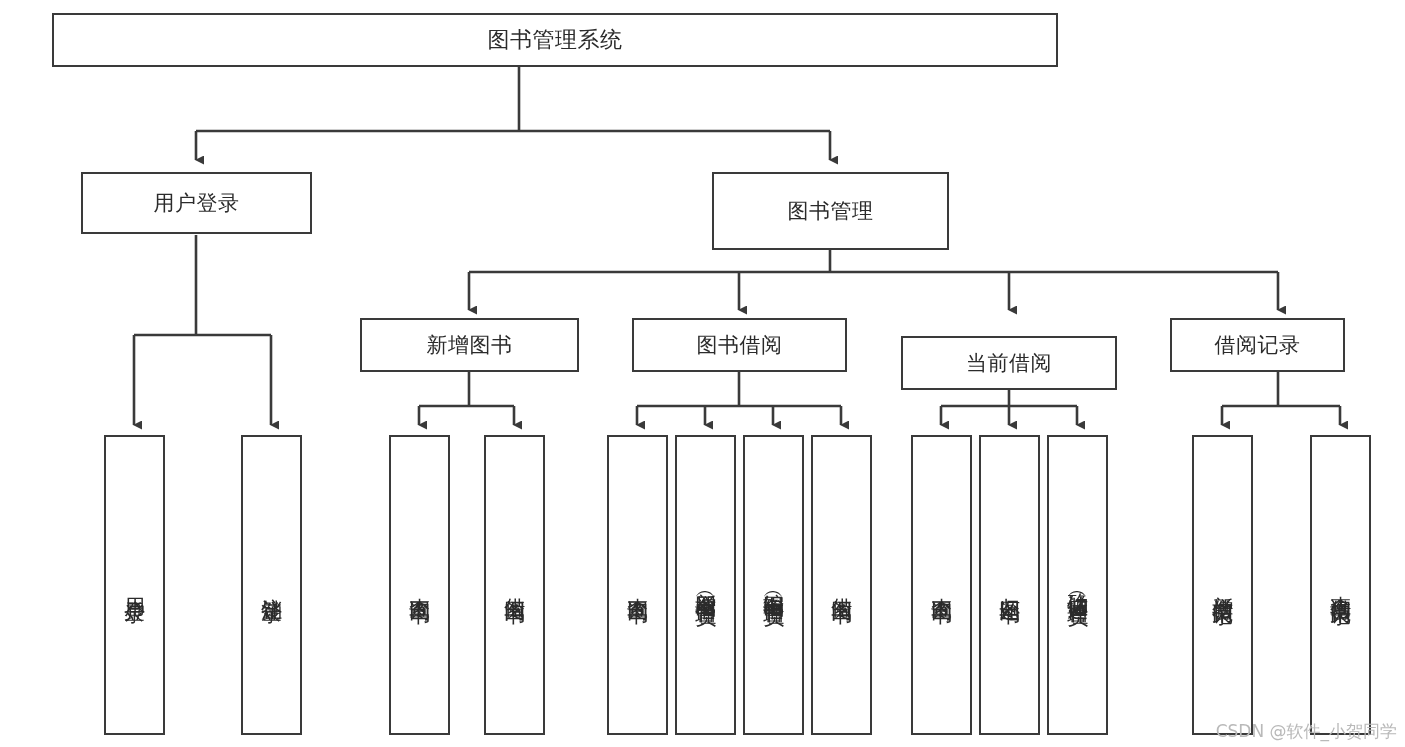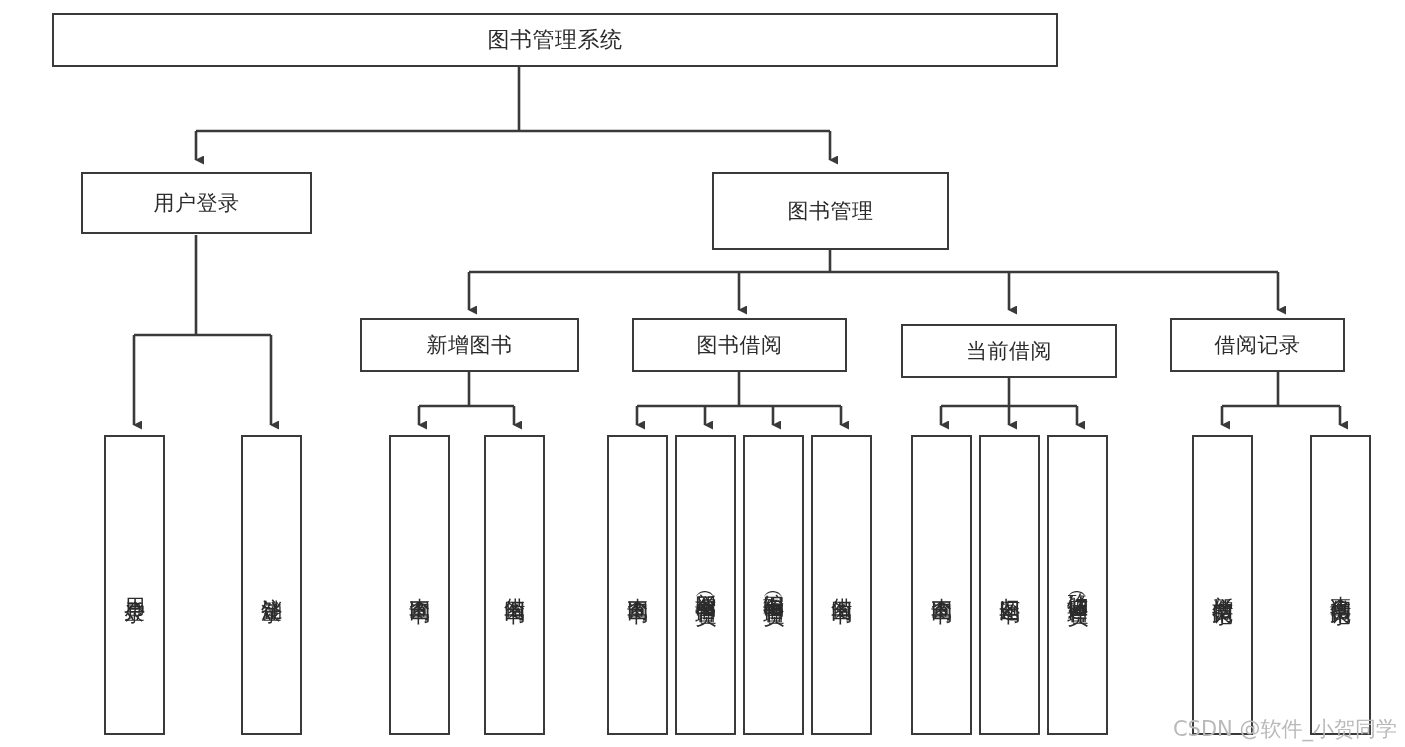--- a/index.html
+++ b/index.html
@@ -57,21 +57,21 @@
     text-orientation: upright;
     font-size: 21px;
     line-height: 1.25;
     letter-spacing: 2px;
     white-space: nowrap;
   }
   .watermark {
     position: absolute;
     right: 8px;
     bottom: 4px;
-    font-size: 21px;
+    font-size: 17px;
     color: #b9b9b9;
     white-space: nowrap;
     pointer-events: none;
   }
 </style>
 </head>
 <body>
 
 <div id="diagram-root">
 
@@ -135,21 +135,21 @@
   <div class="node horizontal" style="left:712px; top:172px; width:237px; height:78px;">
     <span class="label">图书管理</span>
   </div>
 
   <div class="node horizontal" style="left:360px; top:318px; width:219px; height:54px;">
     <span class="label">新增图书</span>
   </div>
   <div class="node horizontal" style="left:632px; top:318px; width:215px; height:54px;">
     <span class="label">图书借阅</span>
   </div>
-  <div class="node horizontal" style="left:901px; top:324px; width:216px; height:54px;justify-content:center;">
+  <div class="node horizontal" style="left:901px; top:336px; width:216px; height:54px;justify-content:center;">
     <span class="label">当前借阅</span>
   </div>
   <div class="node horizontal" style="left:1170px; top:318px; width:175px; height:54px;">
     <span class="label">借阅记录</span>
   </div>
 
   <div class="node vertical" style="left:104px; top:435px; width:61px; height:300px;">
     <span class="label">用户登录</span>
   </div>
   <div class="node vertical" style="left:241px; top:435px; width:61px; height:300px;">

